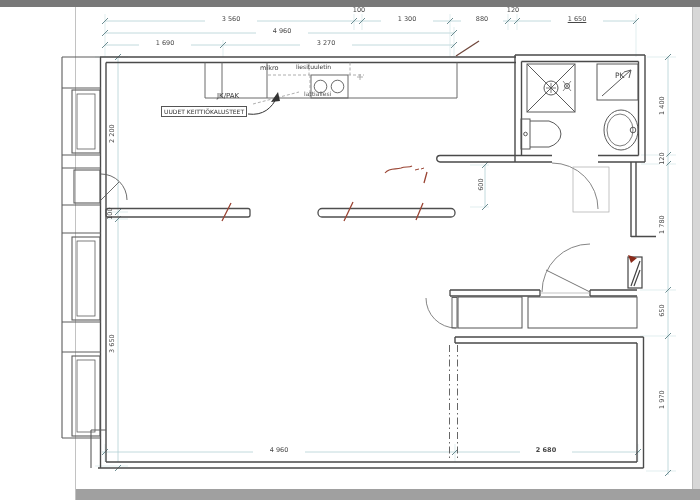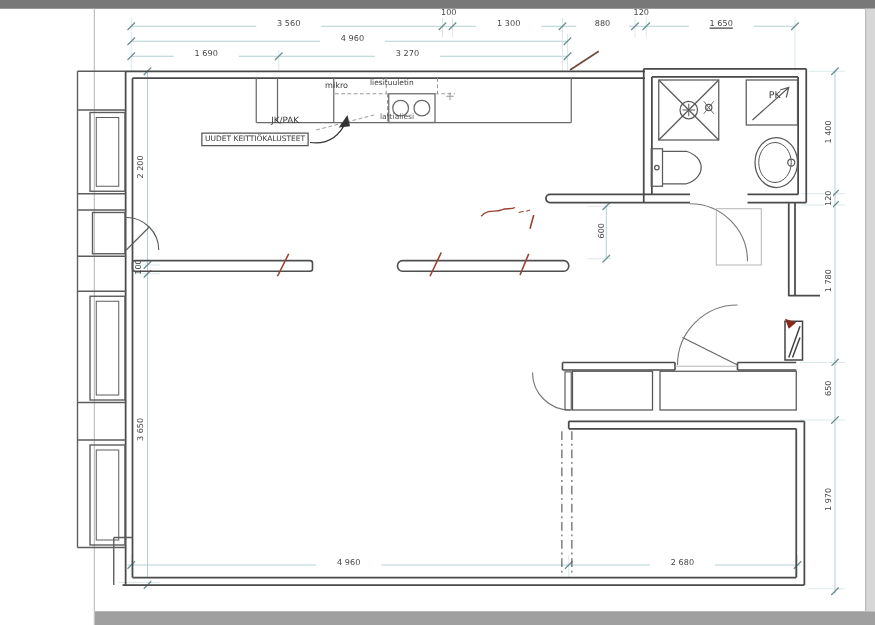--- a/index.html
+++ b/index.html
@@ -162,21 +162,21 @@
 
   <div class="dim v" style="left:642px;top:102px;width:40px;">1 400</div>
   <div class="dim v" style="left:648px;top:155px;width:28px;">120</div>
   <div class="dim v" style="left:642px;top:221px;width:40px;">1 780</div>
   <div class="dim v" style="left:645px;top:307px;width:34px;">650</div>
   <div class="dim v" style="left:642px;top:396px;width:40px;">1 970</div>
 
   <div class="dim v nobg" style="left:464px;top:181px;width:34px;">600</div>
 
   <div class="dim" style="left:253px;top:447px;width:50px;">4 960</div>
-  <div class="dim" style="left:520px;top:447px;width:50px;">2 680</div>
+  <div class="dim" style="left:520px;top:447px;width:50px;font-weight:bold;">2 680</div>
 
   <div class="lbl" style="left:217px;top:93px;width:48px;font-size:7px;">JK/PAK</div>
   <div class="lbl" style="left:260px;top:65px;width:34px;">mikro</div>
   <div class="lbl" style="left:296px;top:64px;width:54px;font-size:6px;">liesituuletin</div>
   <div class="lbl" style="left:304px;top:91px;width:50px;font-size:6px;color:#555;">lattialiesi</div>
   <div class="lbl" style="left:615px;top:72px;width:24px;font-size:7.5px;">PK</div>
   <div class="note-box" style="left:161px;top:106px;">UUDET KEITTIÖKALUSTEET</div>
 
 </div>
 

